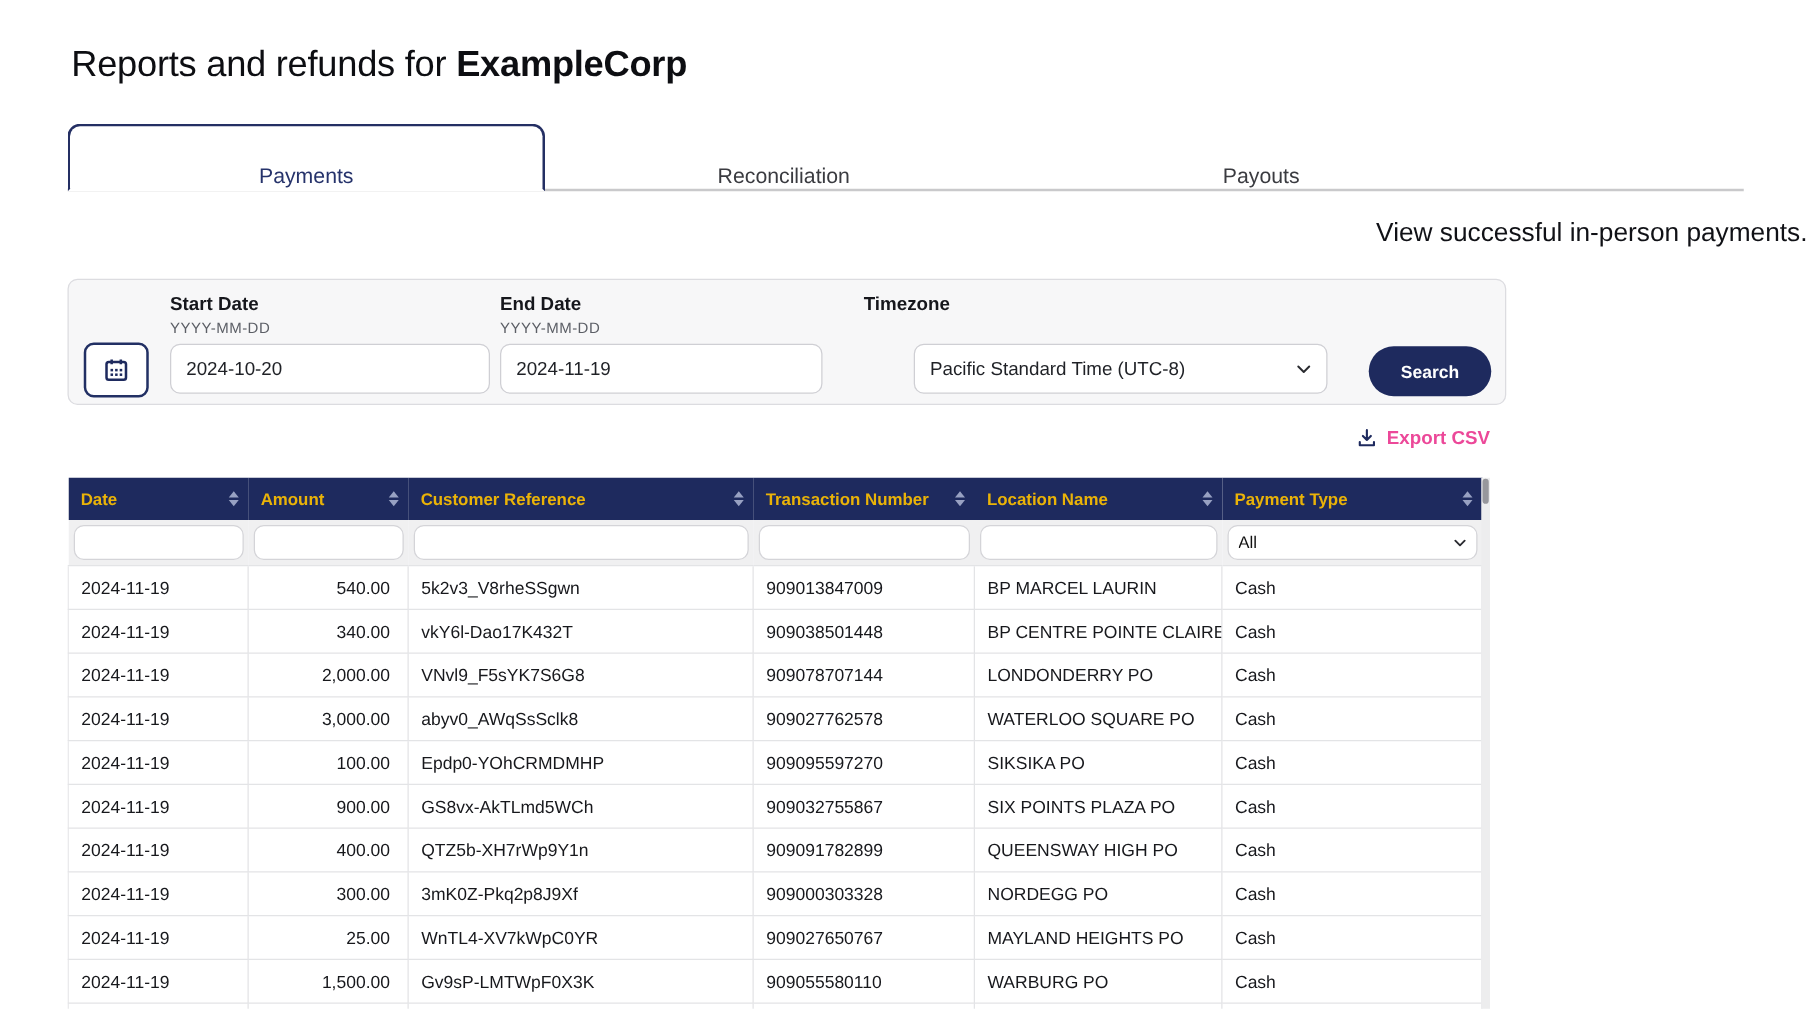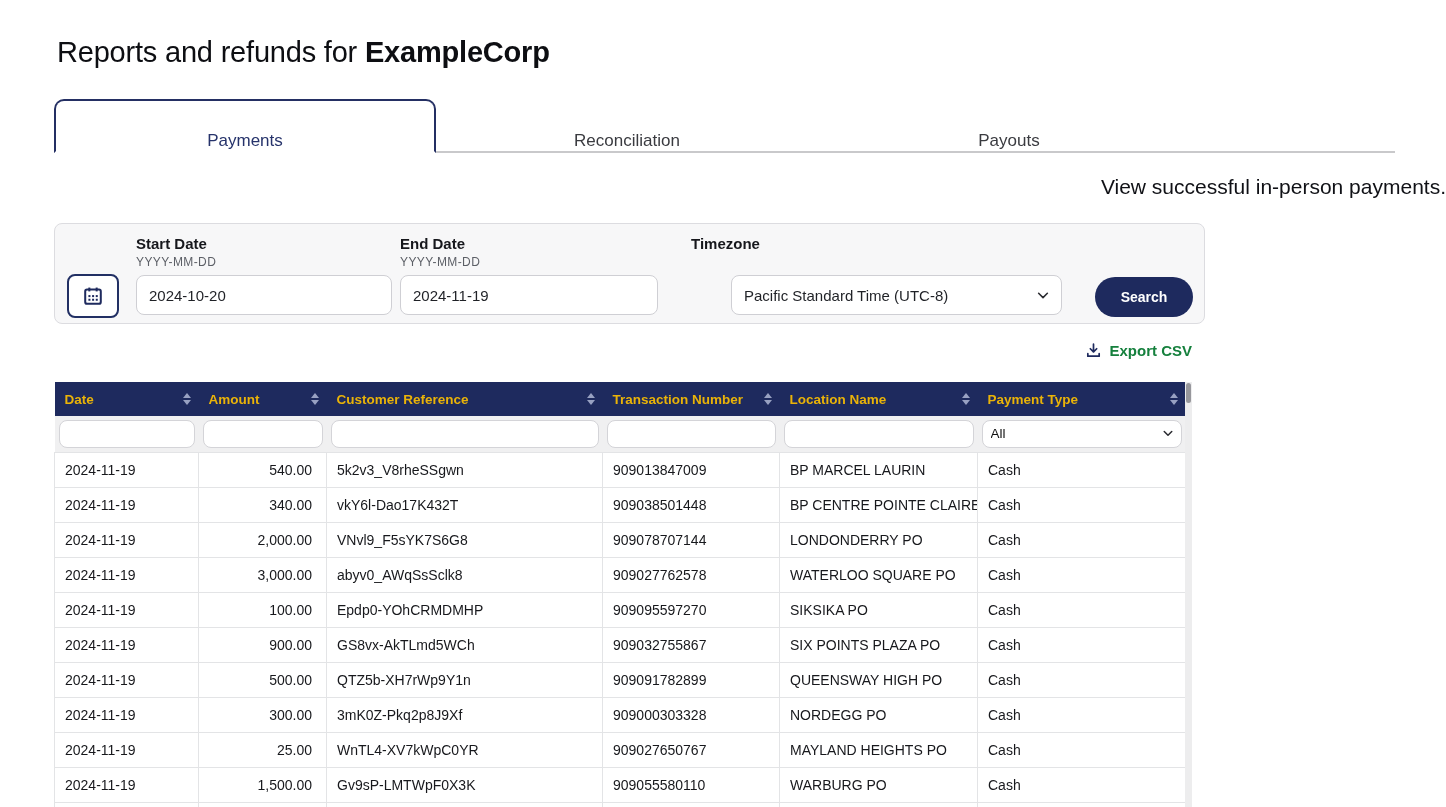--- a/index.html
+++ b/index.html
@@ -36,21 +36,21 @@
               background:#fff; border:1px solid #cfcfd4; border-radius:8px; padding:0 34px 0 12px;
               font-size:15px; color:#1f2126; font-family:"Liberation Sans", sans-serif; }
   .chevron { position:absolute; right:12px; top:50%; transform:translateY(-50%); pointer-events:none;
              display:flex; }
   .search-btn { position:absolute; left:1040px; top:53px; width:98px; height:40px; border:none;
                 border-radius:22px; background:#1e2a5e; color:#fff; font-size:14px; font-weight:700;
                 cursor:pointer; font-family:"Liberation Sans", sans-serif; }
 
   
   .export-row { margin:18px 0 0 54px; width:1138px; text-align:right; height:24px; }
-  .export-link { display:inline-flex; align-items:flex-end; gap:7px; color:#15803d;
+  .export-link { display:inline-flex; align-items:flex-end; gap:7px; color:#ec4899;
                  font-size:15px; font-weight:700; cursor:pointer; text-decoration:none; }
 
   
   .table-wrap { position:relative; margin:16px 0 0 54px; width:1138px; height:430px; overflow:hidden; }
   table { border-collapse:collapse; width:1131px; table-layout:fixed; }
   thead th { background:#1e2a5e; color:#eab308; font-size:13.5px; font-weight:700; height:34px;
              text-align:left; padding:0 8px 0 10px; cursor:pointer; }
   .th-inner { display:flex; align-items:center; justify-content:space-between; }
   .sort { display:inline-flex; flex-direction:column; gap:2px; }
   .sort i { width:0; height:0; border-left:4px solid transparent; border-right:4px solid transparent; }
@@ -273,21 +273,21 @@
         <tr>
           <td>2024-11-19</td>
           <td class="num">900.00</td>
           <td>GS8vx-AkTLmd5WCh</td>
           <td>909032755867</td>
           <td>SIX POINTS PLAZA PO</td>
           <td>Cash</td>
         </tr>
         <tr>
           <td>2024-11-19</td>
-          <td class="num">500.00</td>
+          <td class="num">400.00</td>
           <td>QTZ5b-XH7rWp9Y1n</td>
           <td>909091782899</td>
           <td>QUEENSWAY HIGH PO</td>
           <td>Cash</td>
         </tr>
         <tr>
           <td>2024-11-19</td>
           <td class="num">300.00</td>
           <td>3mK0Z-Pkq2p8J9Xf</td>
           <td>909000303328</td>

